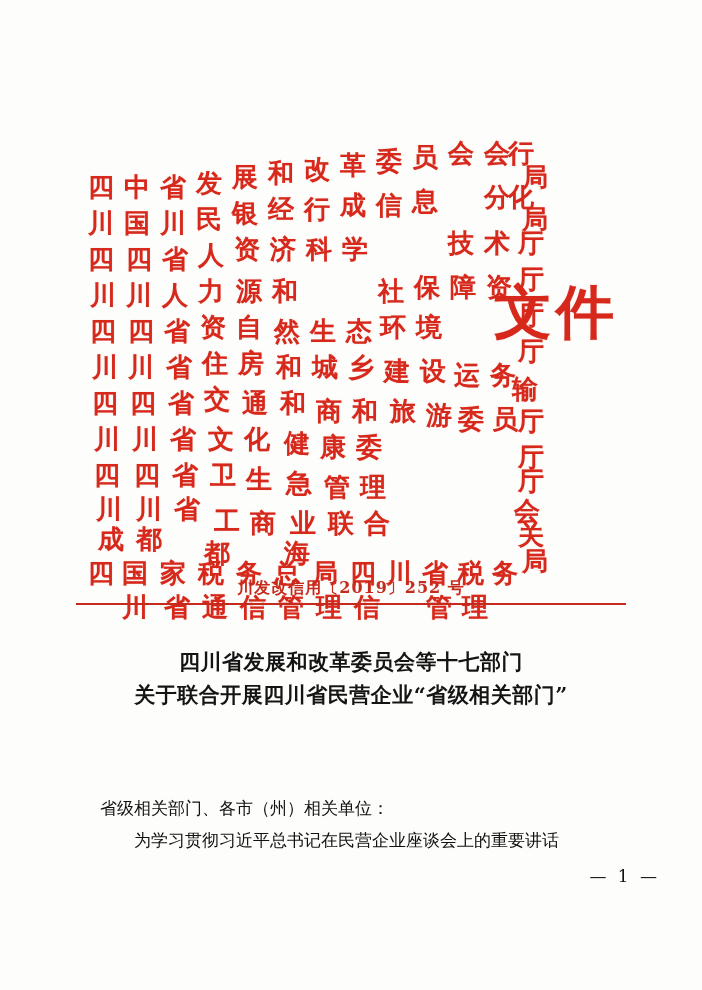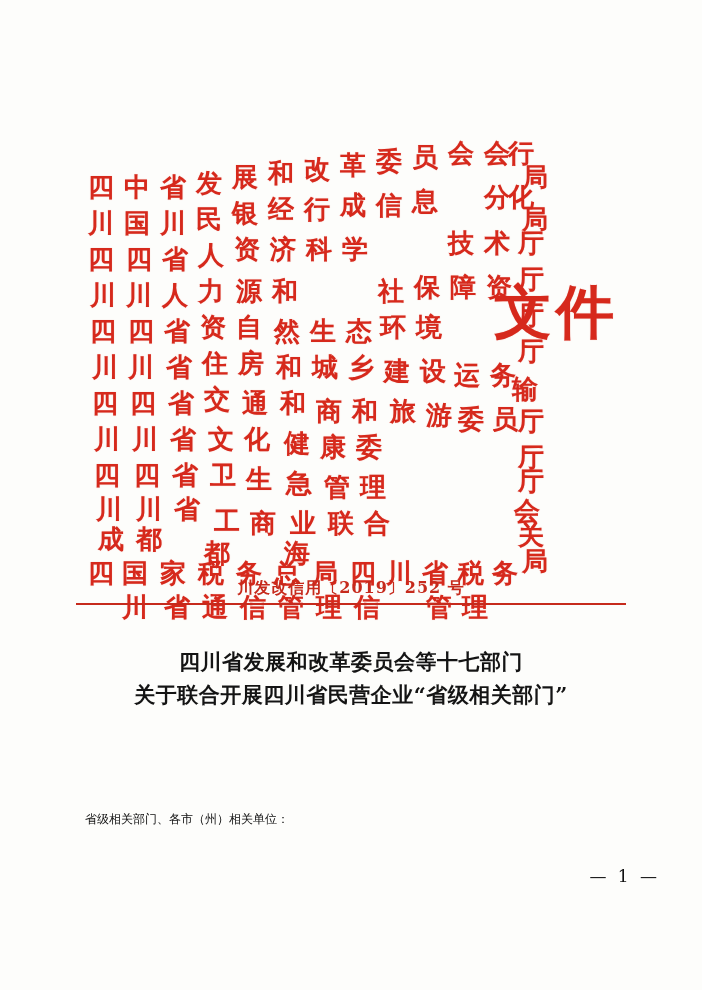--- a/index.html
+++ b/index.html
@@ -95,28 +95,27 @@
     font-weight: 700;
     line-height: 1.55;
     letter-spacing: 0.5px;
     font-family: "DejaVu Serif", "Liberation Serif", serif;
   }
   .title-line { display: block; }
 
   
   .body-text {
     position: absolute;
-    left: 85px;
+    left: 100px;
     top: 792px;
     width: 520px;
     color: #101010;
-    font-size: 12px;
+    font-size: 17px;
     line-height: 1.9;
     font-family: "DejaVu Serif", "Liberation Serif", serif;
-    margin-top: 16px;
   }
   .salutation { display: block; }
   .para { display: block; text-indent: 2em; }
 
   
   .pagenum {
     position: absolute;
     left: 0;
     top: 866px;
     width: 660px;
@@ -282,17 +281,18 @@
   <div class="docnum">川发改信用〔2019〕252 号</div>
   <div class="red-rule"></div>
 
   <div class="title">
     <span class="title-line">四川省发展和改革委员会等十七部门</span>
     <span class="title-line">关于联合开展四川省民营企业“省级相关部门”</span>
   </div>
 
   <div class="body-text">
     <span class="salutation">省级相关部门、各市（州）相关单位：</span>
+    <span class="para">为学习贯彻习近平总书记在民营企业座谈会上的重要讲话</span>
   </div>
 
   <div class="pagenum">— 1 —</div>
 
 </div>
 
 </body></html>

